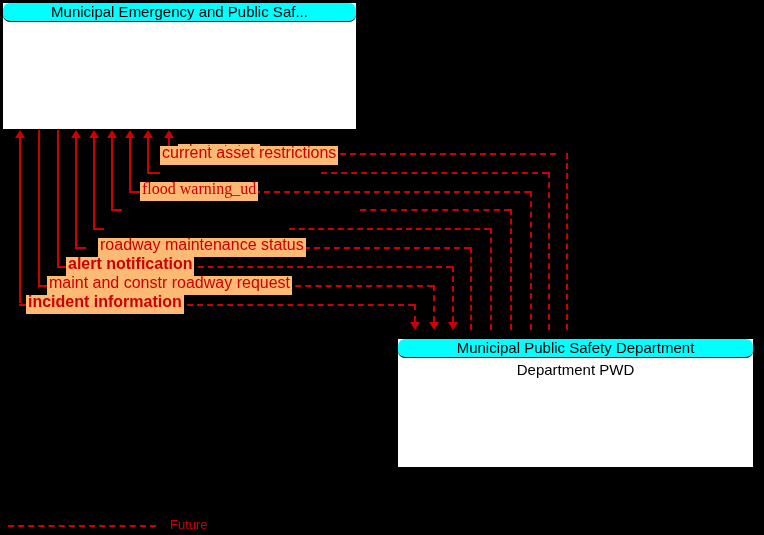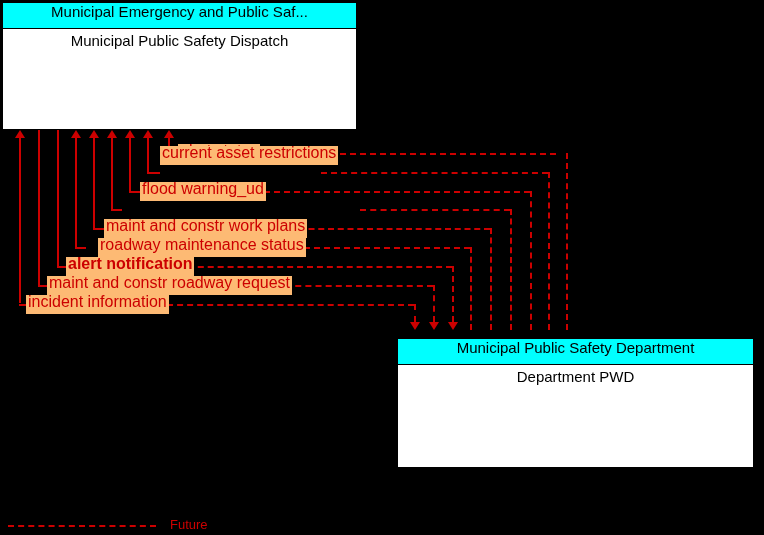--- a/index.html
+++ b/index.html
@@ -4,23 +4,23 @@
 <style>
   html,body{margin:0;padding:0;background:#000;}
   body{width:764px;height:535px;overflow:hidden;
        font-family:"Liberation Sans","DejaVu Sans",sans-serif;}
   #stage{position:relative;width:764px;height:535px;background:#000;}
 
   
   .node{position:absolute;background:#ffffff;border:1px solid #000;box-sizing:border-box;}
   .node .hdr{
     background:#00ffff;color:#000;
-    font-size:15px;line-height:18px;height:26px;
+    font-size:15px;line-height:18px;height:19px;
     text-align:center;white-space:nowrap;overflow:hidden;
-    border-bottom:1px solid #000;box-sizing:border-box;
+    border-bottom:1px solid #000;box-sizing:border-box;border-radius:7px;
   }
   .node .sub{
     color:#000;font-size:15px;line-height:19px;
     text-align:center;white-space:nowrap;overflow:hidden;
     padding-top:2px;
   }
 
   #n-psd{left:2px;  top:2px;   width:355px;height:128px;}
   #n-psd .hdr{font-size:15px;}
   #n-pwd{left:397px;top:338px; width:357px;height:130px;}
@@ -55,21 +55,20 @@
   #legend .lg-txt{position:absolute;left:170px;top:3px;
     color:#cc0000;font-size:13px;line-height:16px;white-space:nowrap;}
 </style>
 </head>
 <body>
 
 <div id="stage">
 
   <div class="node" id="n-psd">
     <div class="hdr">Municipal Emergency and Public Saf...</div>
-    <div class="sub">Municipal Public Safety Dispatch</div>
   </div>
 
   <div class="node" id="n-pwd">
     <div class="hdr">Municipal Public Safety Department</div>
     <div class="sub">Department PWD</div>
   </div>
 
   <div class="arw-up" style="left:15px;top:130px;"></div>
   <div class="vs" style="left:19px;top:137px;height:166px;"></div>
 
@@ -98,30 +97,29 @@
   <div class="flow" style="left:178px;top:144px;">alert status</div>
   <div class="h" style="left:250px;top:153px;width:306px;"></div>
   <div class="v" style="left:566px;top:153px;height:177px;"></div>
 
   <div class="hs" style="left:147px;top:172px;width:13px;"></div>
   <div class="flow" style="left:160px;top:146px;">current asset restrictions</div>
   <div class="h" style="left:321px;top:172px;width:227px;"></div>
   <div class="v" style="left:548px;top:172px;height:158px;"></div>
 
   <div class="hs" style="left:129px;top:191px;width:11px;"></div>
-  <div class="flow" style="left:140px;top:182px;">flood warning_ud</div>
+  <div class="flow" style="left:140px;top:182px;font-family:Liberation Serif, serif;">flood warning_ud</div>
   <div class="h" style="left:254px;top:191px;width:276px;"></div>
   <div class="v" style="left:530px;top:191px;height:139px;"></div>
 
   <div class="hs" style="left:111px;top:209px;width:11px;"></div>
   <div class="h" style="left:360px;top:209px;width:150px;"></div>
   <div class="v" style="left:510px;top:209px;height:121px;"></div>
 
   <div class="hs" style="left:93px;top:228px;width:11px;"></div>
-  <div class="flow" style="left:104px;top:219px;">maint and constr work plans</div>
   <div class="h" style="left:289px;top:228px;width:201px;"></div>
   <div class="v" style="left:490px;top:228px;height:102px;"></div>
 
   <div class="hs" style="left:75px;top:247px;width:11px;"></div>
   <div class="flow" style="left:98px;top:238px;">roadway maintenance status</div>
   <div class="h" style="left:274px;top:247px;width:196px;"></div>
   <div class="v" style="left:470px;top:247px;height:83px;"></div>
 
   <div class="hs" style="left:57px;top:266px;width:9px;"></div>
   <div class="flow" style="left:66px;top:257px;font-weight:bold;">alert notification</div>
@@ -129,21 +127,21 @@
   <div class="v" style="left:452px;top:266px;height:56px;"></div>
   <div class="arw-dn" style="left:448px;top:322px;"></div>
 
   <div class="hs" style="left:38px;top:285px;width:9px;"></div>
   <div class="flow" style="left:47px;top:276px;">maint and constr roadway request</div>
   <div class="h" style="left:275px;top:285px;width:158px;"></div>
   <div class="v" style="left:433px;top:285px;height:37px;"></div>
   <div class="arw-dn" style="left:429px;top:322px;"></div>
 
   <div class="hs" style="left:19px;top:304px;width:9px;"></div>
-  <div class="flow" style="left:26px;top:295px;">incident information</div>
+  <div class="flow" style="left:26px;top:295px;font-weight:bold;">incident information</div>
   <div class="h" style="left:157px;top:304px;width:257px;"></div>
   <div class="v" style="left:414px;top:304px;height:18px;"></div>
   <div class="arw-dn" style="left:410px;top:322px;"></div>
 
   <div id="legend">
     <div class="lg-line"></div>
     <div class="lg-txt">Future</div>
   </div>
 
 </div>

